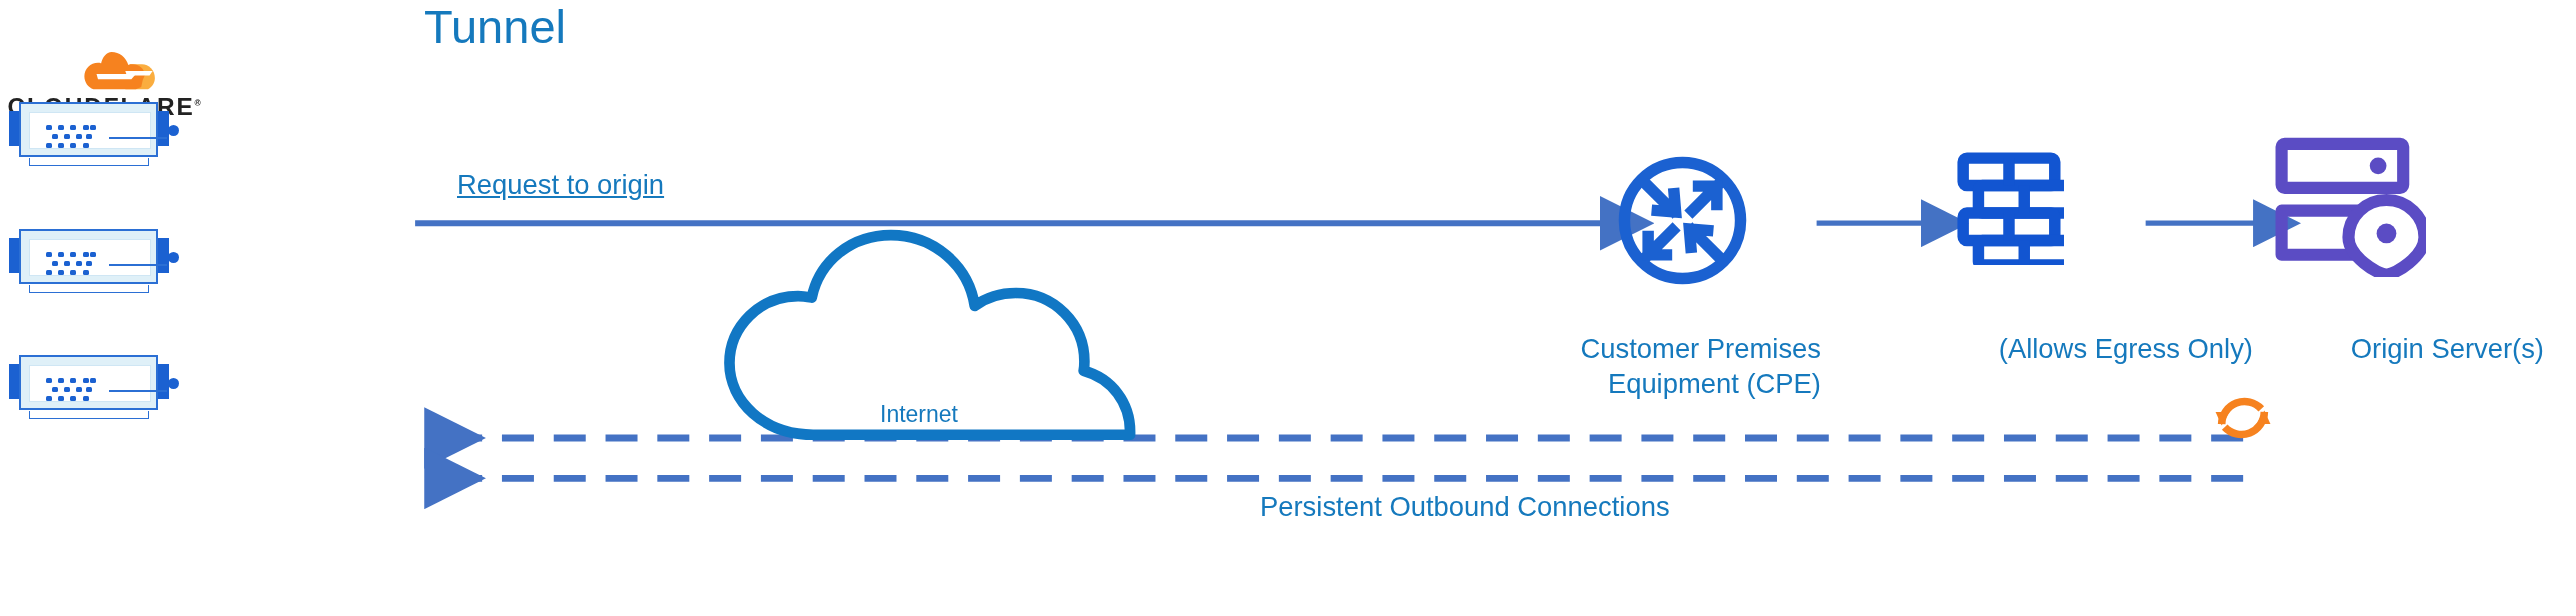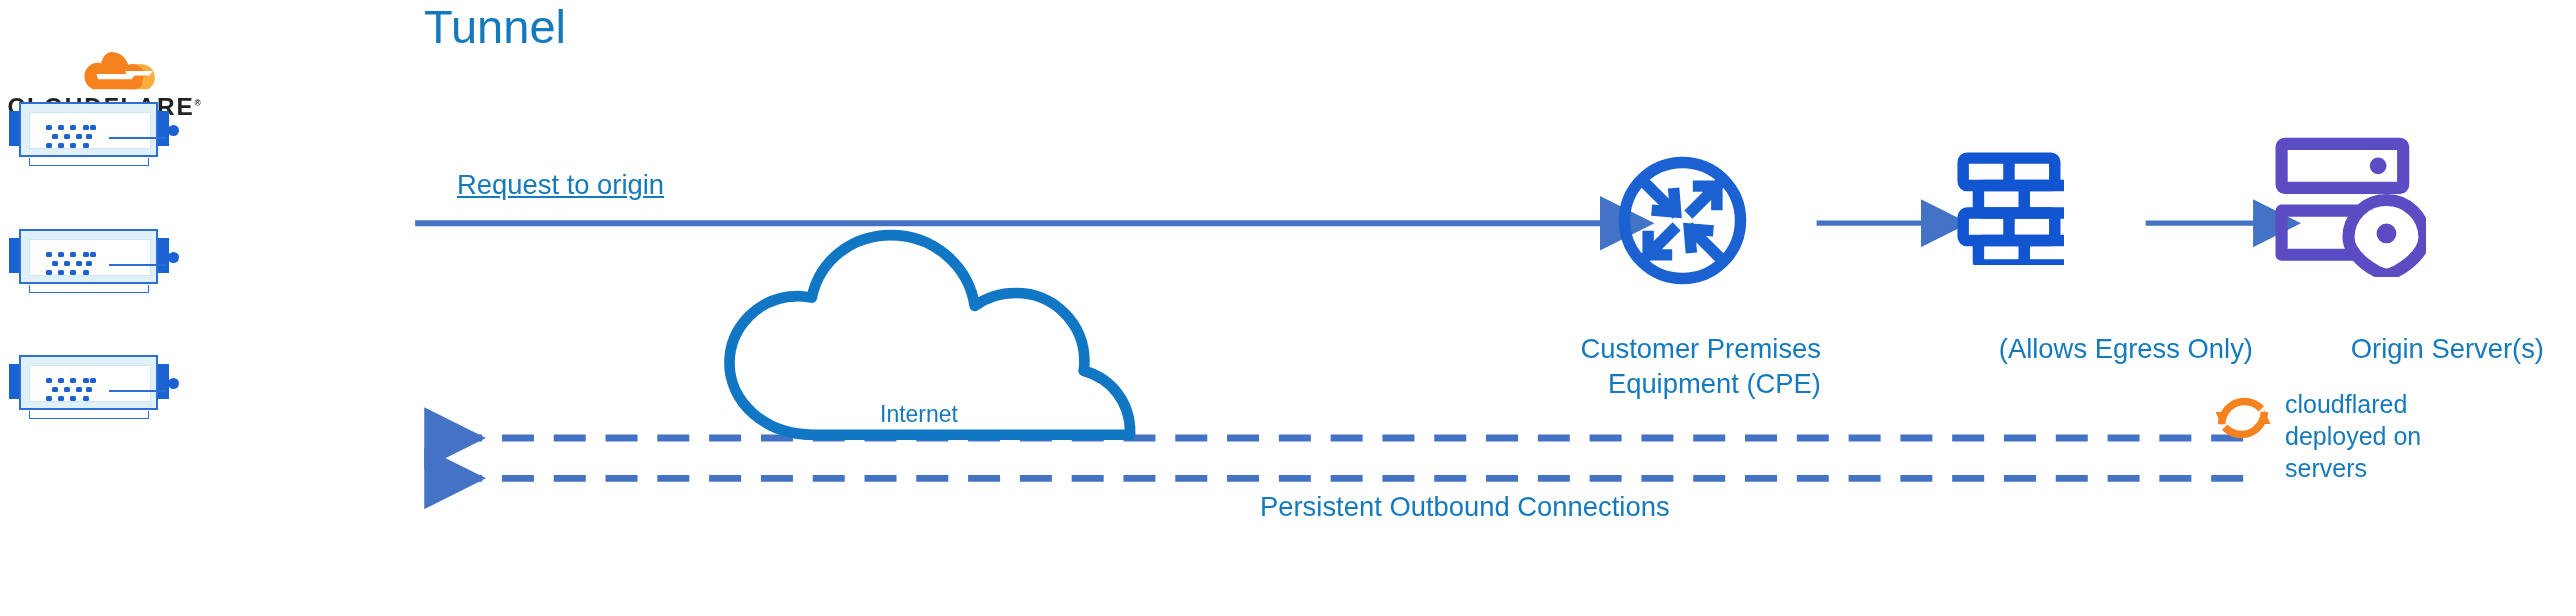--- a/index.html
+++ b/index.html
@@ -307,20 +307,15 @@
   <div class="abs" id="cfd-icon">
     <svg width="64" height="64" viewBox="0 0 84 84">
       <g fill="none" stroke="#f6821f" stroke-width="10" stroke-linecap="butt">
         <path d="M14 50 A30 30 0 0 1 66 30"></path>
         <path d="M70 34 A30 30 0 0 1 18 54"></path>
       </g>
       <path d="M6 34 L24 34 L14 52 Z" fill="#f6821f"></path>
       <path d="M78 50 L60 50 L70 32 Z" fill="#f6821f"></path>
     </svg>
   </div>
-  <div class="abs" id="cfd-note">
-    <div>cloudflared</div>
-    <div>deployed on</div>
-    <div>servers</div>
-  </div>
 
 </div>
 
 
 </body></html>

